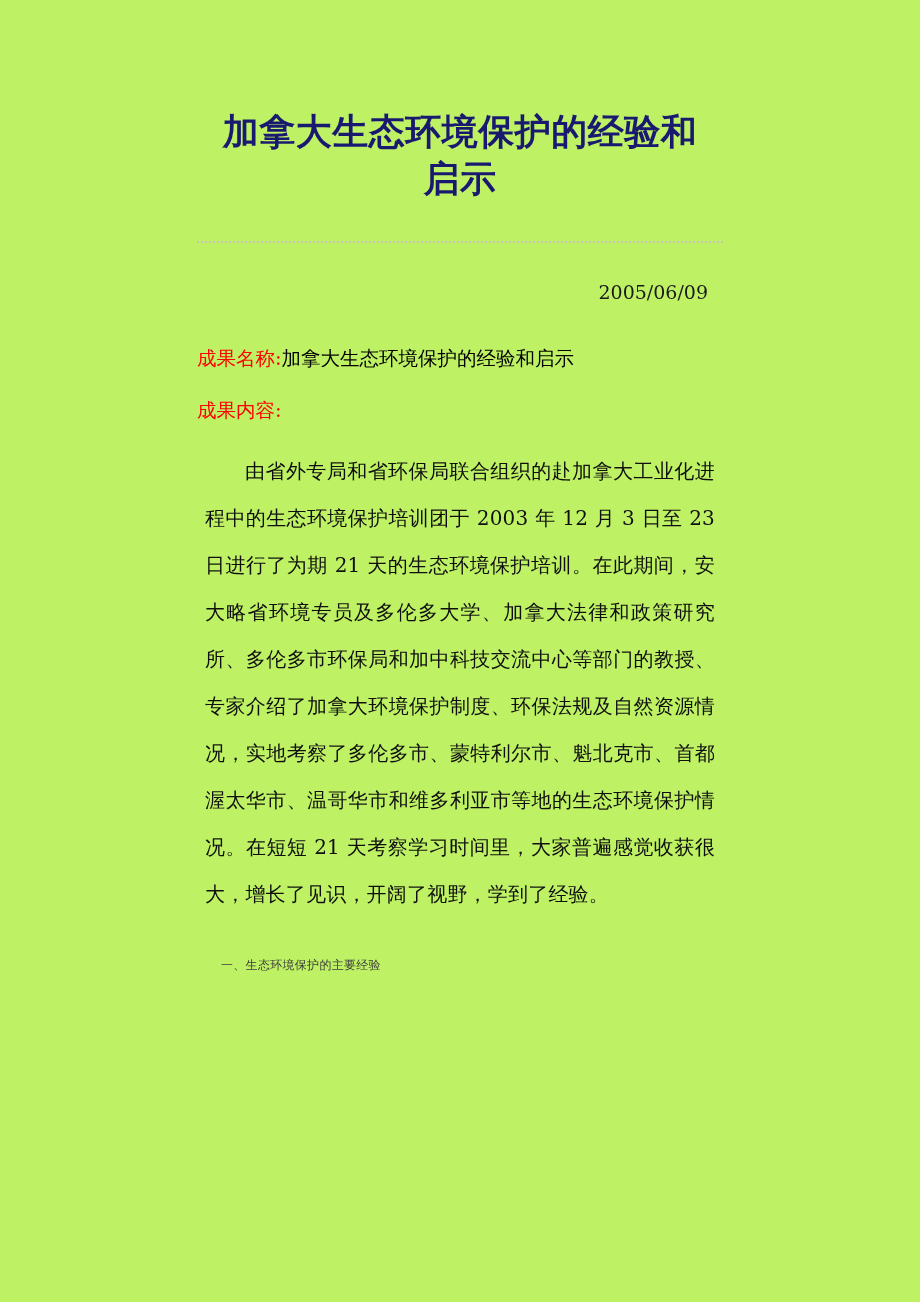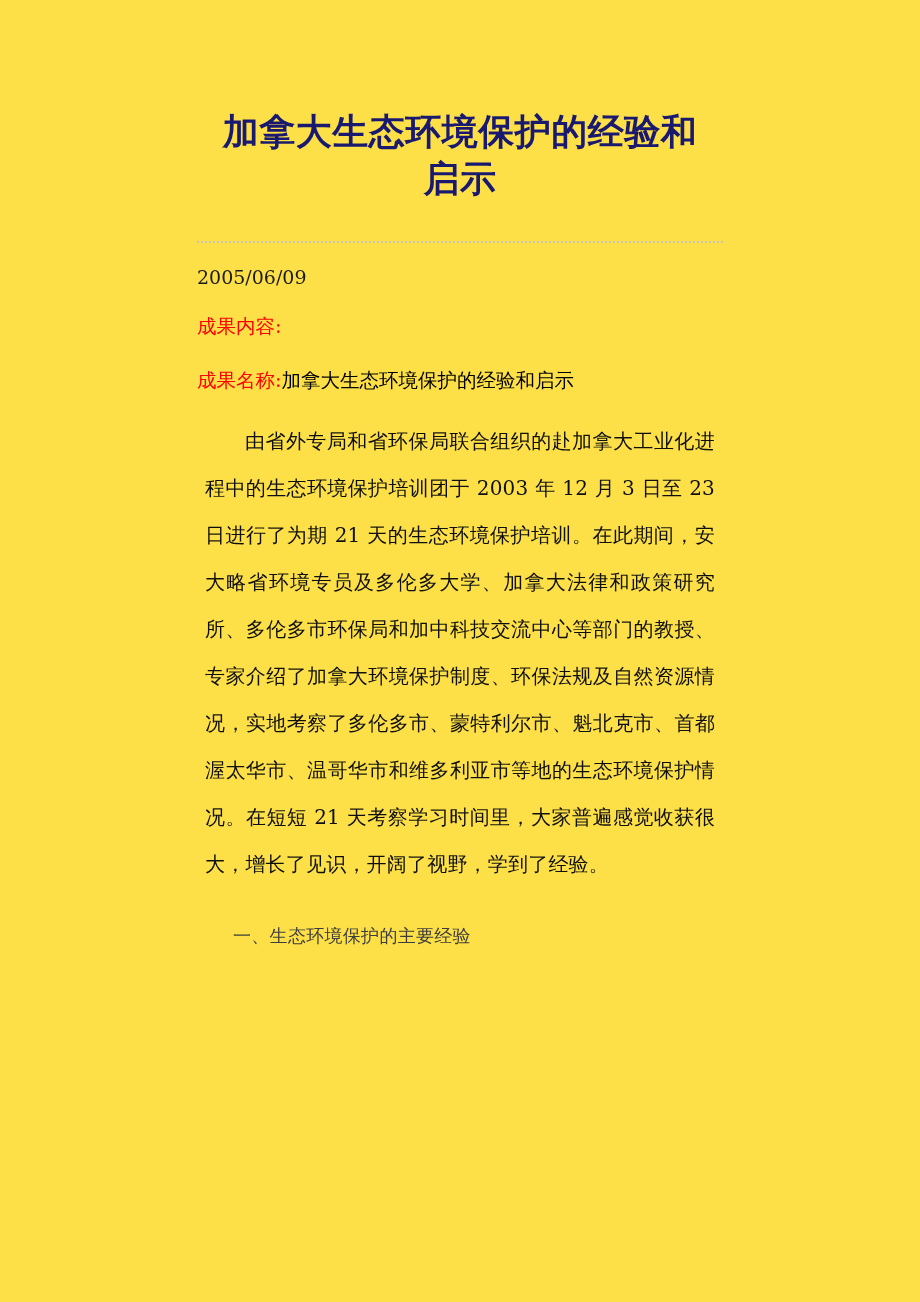--- a/index.html
+++ b/index.html
@@ -13,21 +13,21 @@
     font-family: "DejaVu Serif", "Liberation Serif", serif;
     color: #000000;
     overflow: hidden;
   }
 
   .page {
     width: 920px;
     height: 1302px;
     box-sizing: border-box;
     padding: 0;
-    background: #fde047;
+    background: #bef264;
     position: relative;
   }
 
   .content {
     position: absolute;
     left: 197px;
     top: 0;
     width: 526px;
   }
 
@@ -50,23 +50,23 @@
   .divider {
     margin: 39px 0 0 0;
     height: 0;
     border: 0;
     border-top: 2px dotted #c9c6b8;
     width: 526px;
   }
 
   
   .doc-date {
-    margin: 0;
+    margin: 15px;
     padding-top: 21px;
-    text-align: left;
+    text-align: right;
     font-size: 19px;
     line-height: 26px;
     color: #1a1a1a;
     font-family: "DejaVu Serif", "Liberation Serif", serif;
   }
 
   
   .field-line {
     margin: 0;
     padding-top: 24px;
@@ -94,21 +94,21 @@
     text-align-last: left;
     text-indent: 2em;
     color: #0f0f0f;
     word-break: break-all;
     letter-spacing: 0.2px;
   }
 
   .section-heading {
     margin: 0;
     padding-top: 16px;
-    font-size: 18px;
+    font-size: 12px;
     line-height: 47px;
     text-indent: 2em;
     font-weight: 400;
     color: #3d3d3d;
     letter-spacing: 0.3px;
   }
 
   .body-para.after-heading {
     padding-top: 6px;
   }
@@ -121,26 +121,26 @@
 
     <h1 class="doc-title">
       <span class="line">加拿大生态环境保护的经验和</span>
       <span class="line">启示</span>
     </h1>
 
     <hr class="divider">
 
     <div class="doc-date">2005/06/09</div>
 
+    <p class="field-line">
+      <span class="field-label">成果名称:</span><span class="field-value">加拿大生态环境保护的经验和启示</span>
+    </p>
+
     <p class="field-line section-label">
       <span class="field-label">成果内容:</span><span class="field-value"></span>
-    </p>
-
-    <p class="field-line">
-      <span class="field-label">成果名称:</span><span class="field-value">加拿大生态环境保护的经验和启示</span>
     </p>
 
     <p class="body-para">由省外专局和省环保局联合组织的赴加拿大工业化进程中的生态环境保护培训团于 2003 年 12 月 3 日至 23 日进行了为期 21 天的生态环境保护培训。在此期间，安大略省环境专员及多伦多大学、加拿大法律和政策研究所、多伦多市环保局和加中科技交流中心等部门的教授、专家介绍了加拿大环境保护制度、环保法规及自然资源情况，实地考察了多伦多市、蒙特利尔市、魁北克市、首都渥太华市、温哥华市和维多利亚市等地的生态环境保护情况。在短短 21 天考察学习时间里，大家普遍感觉收获很大，增长了见识，开阔了视野，学到了经验。</p>
 
     <p class="section-heading">一、生态环境保护的主要经验</p>
 
 
   </div>
 </div>
 

